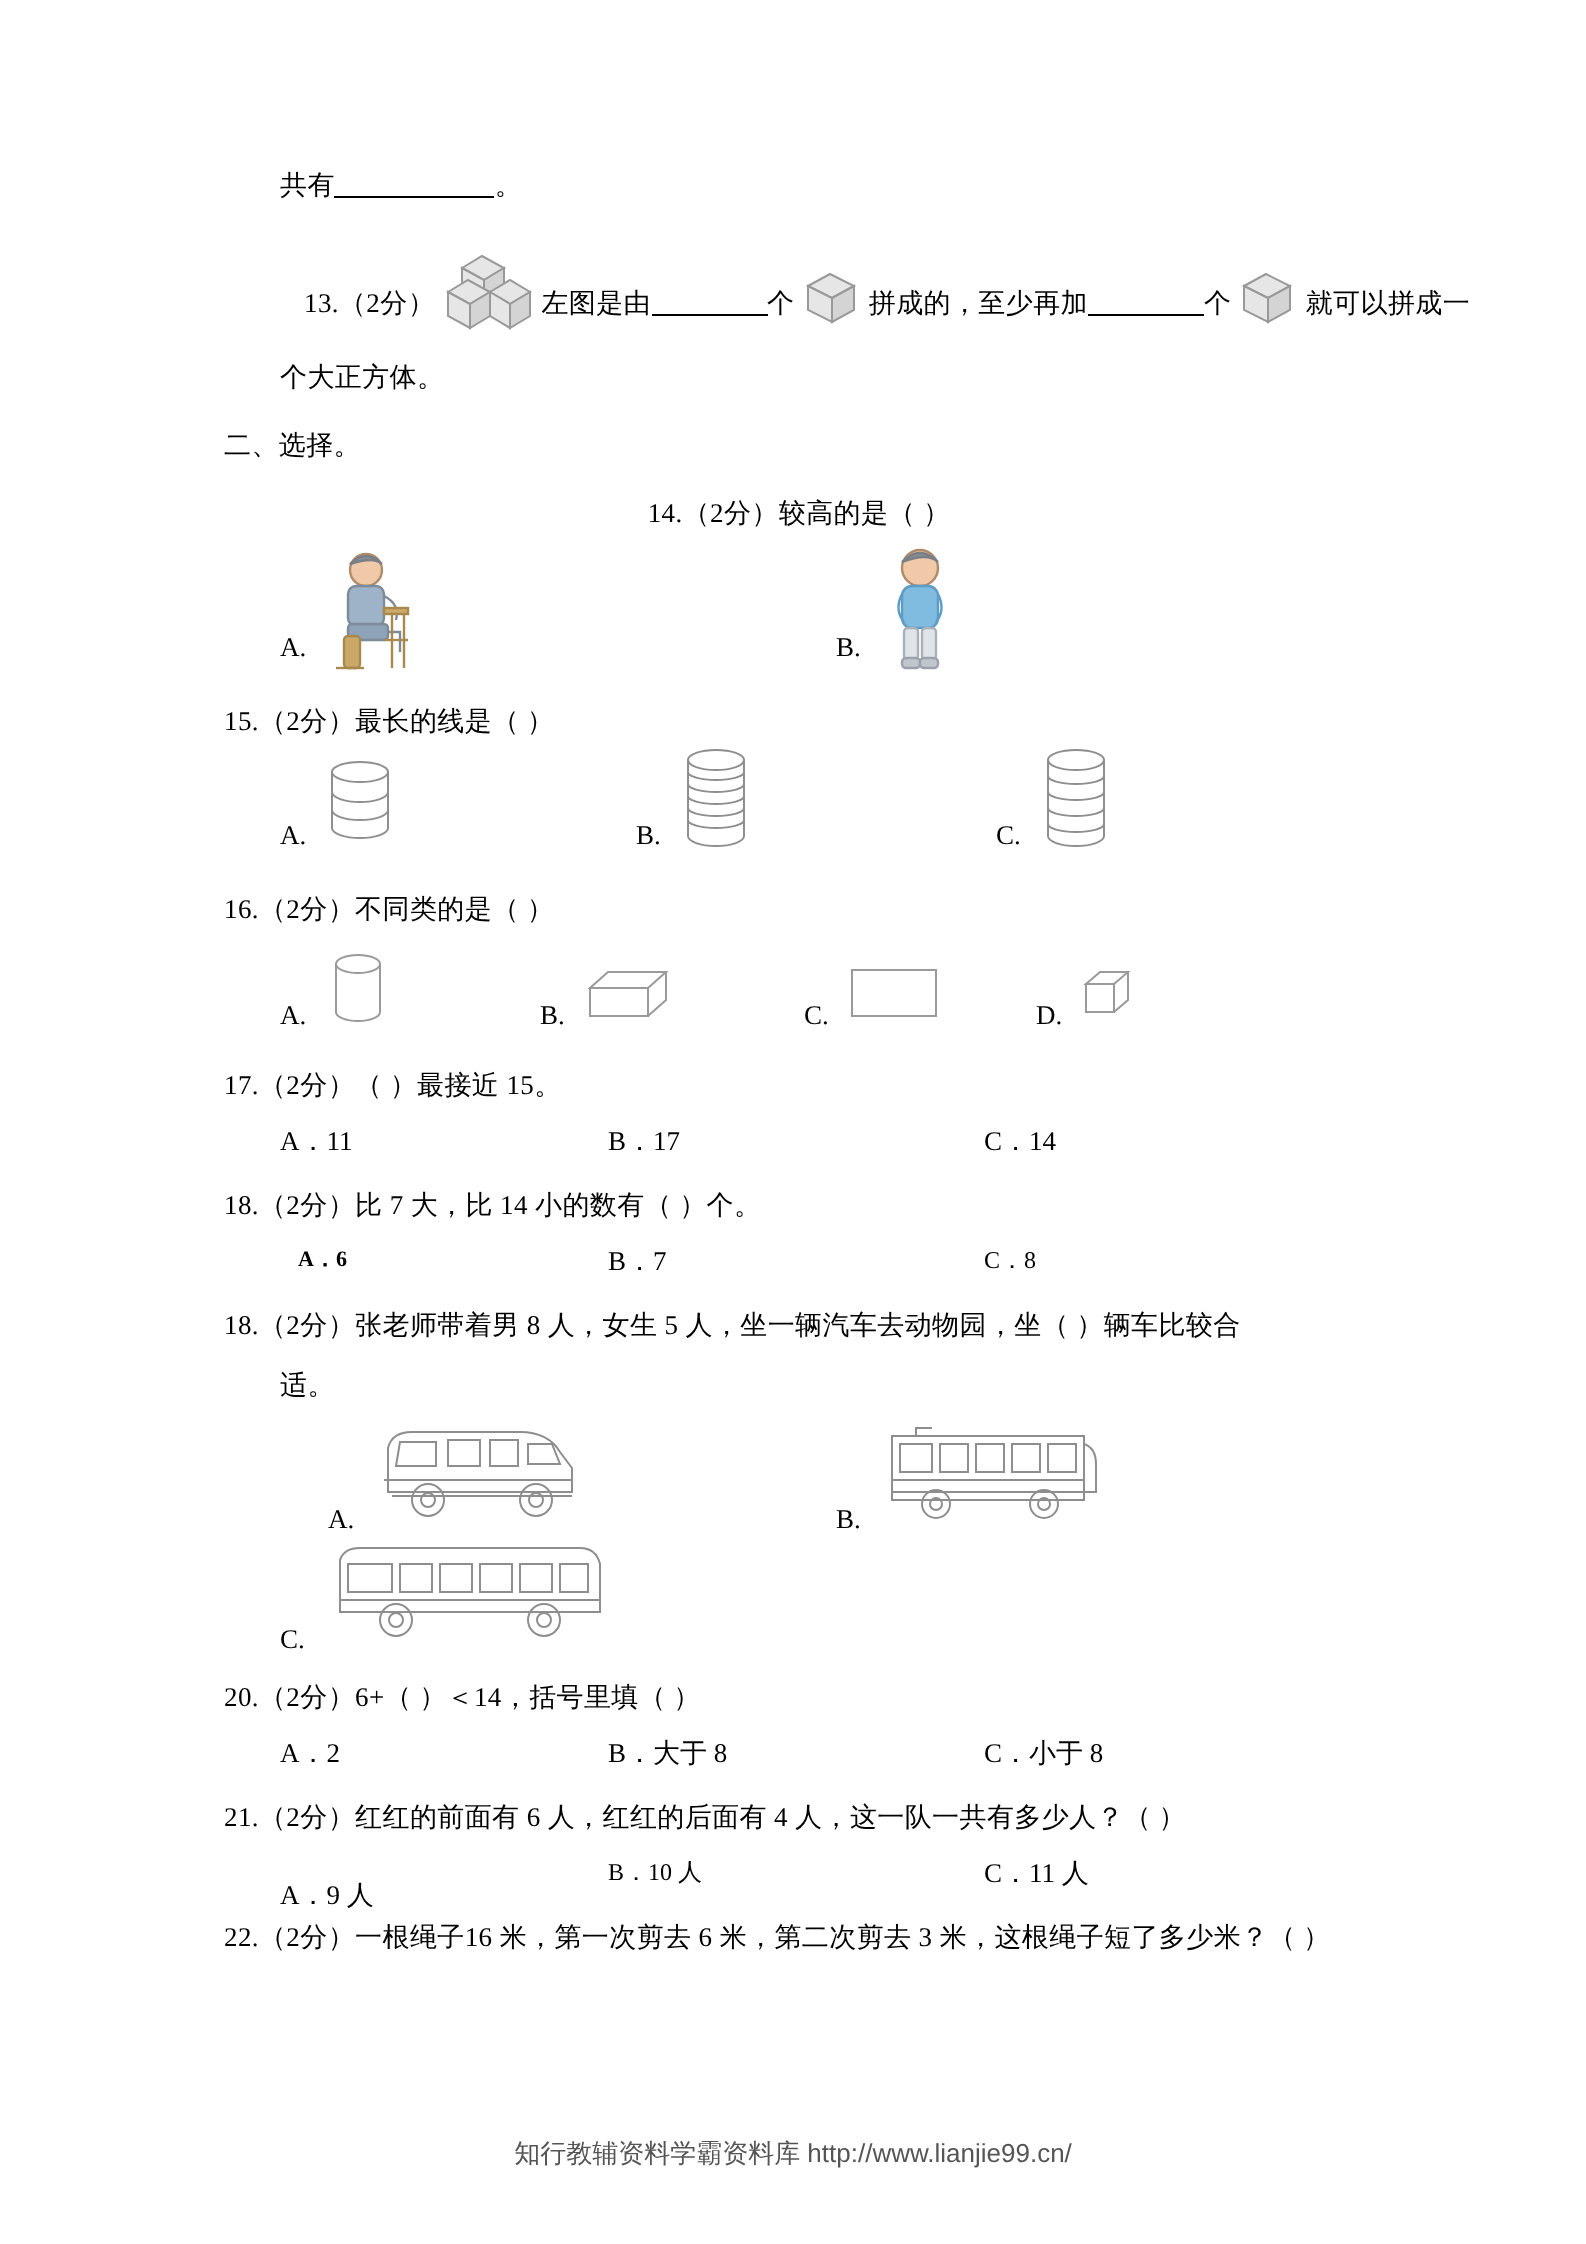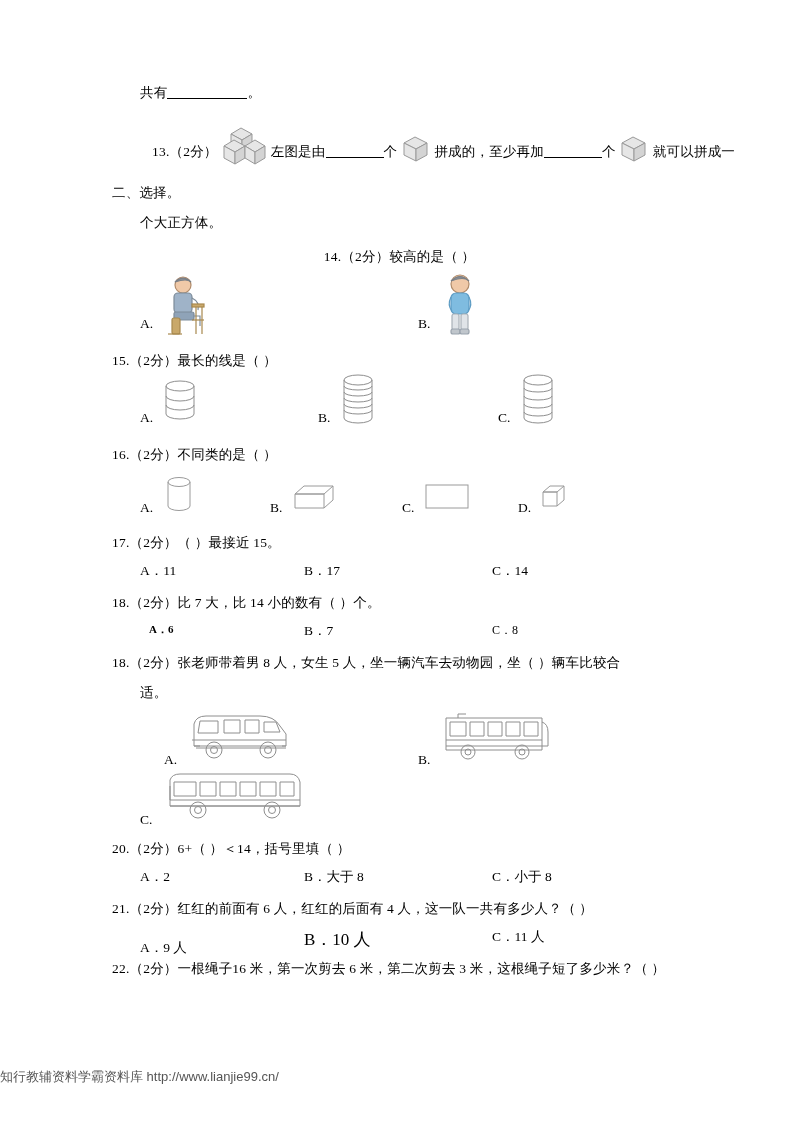--- a/index.html
+++ b/index.html
@@ -43,20 +43,21 @@
   .abs { position: absolute; }
 
   
   svg { display: block; }
 
   .footer {
     position: absolute;
     left: 0;
     top: 1068px;
     width: 793px;
+    text-align: center;
     font-size: 13px;
     color: #555;
     font-family: "Liberation Sans", sans-serif;
   }
   .sp { display: inline-block; }
 </style>
 </head>
 <body>
 
 <div class="page">
@@ -102,26 +103,26 @@
         <svg width="30" height="30" viewBox="0 0 30 30">
           <g fill="#e6e6e6" stroke="#999" stroke-width="1">
             <path d="M3 9 L14 3 L26 9 L15 15 Z"></path>
             <path d="M3 9 L15 15 L15 27 L3 21 Z"></path>
             <path d="M15 15 L26 9 L26 21 L15 27 Z" fill="#d4d4d4"></path>
           </g>
         </svg>
       </span>
       <span>就可以拼成一</span>
     </div>
+    <div class="line indent-1">
+      <span>个大正方体。</span>
+    </div>
+
     <div class="line" style="margin-top:4px;">
       <span>二、选择。</span>
-    </div>
-
-    <div class="line indent-1">
-      <span>个大正方体。</span>
     </div>
 
     <div class="line" style="margin-top:4px;text-align:center;">
       <span>14.</span><span>（2分）</span><span>较高的是（      ）</span>
     </div>
     <div style="position:relative; height:72px;">
       <span class="abs" style="left:28px; top:44px; font-size:13.5px;">A.</span>
       <span class="abs" style="left:50px; top:2px;">
         <svg width="46" height="64" viewBox="0 0 46 64">
           <g stroke="#9aa3ad" stroke-width="1.2" fill="#b9c4cf">
@@ -341,21 +342,21 @@
       <span class="abs" style="left:28px; top:4px; font-size:13.5px;">A．2</span>
       <span class="abs" style="left:192px; top:4px; font-size:13.5px;">B．大于 8</span>
       <span class="abs" style="left:380px; top:4px; font-size:13.5px;">C．小于 8</span>
     </div>
 
     <div class="line">
       <span>21.</span><span>（2分）</span><span>红红的前面有 6 人，红红的后面有 4 人，这一队一共有多少人？（      ）</span>
     </div>
     <div style="position:relative; height:30px;">
       <span class="abs" style="left:28px; top:15px; font-size:13.5px;">A．9 人</span>
-      <span class="abs" style="left:192px; top:4px; font-size:17px;">B．10 人</span>
+      <span class="abs" style="left:192px; top:4px; font-size:12px;">B．10 人</span>
       <span class="abs" style="left:380px; top:4px; font-size:13.5px;">C．11 人</span>
     </div>
 
     <div class="line">
       <span>22.</span><span>（2分）</span><span>一根绳子16 米，第一次剪去 6 米，第二次剪去 3 米，这根绳子短了多少米？（      ）</span>
     </div>
 
   </div>
 
   <div class="footer">

